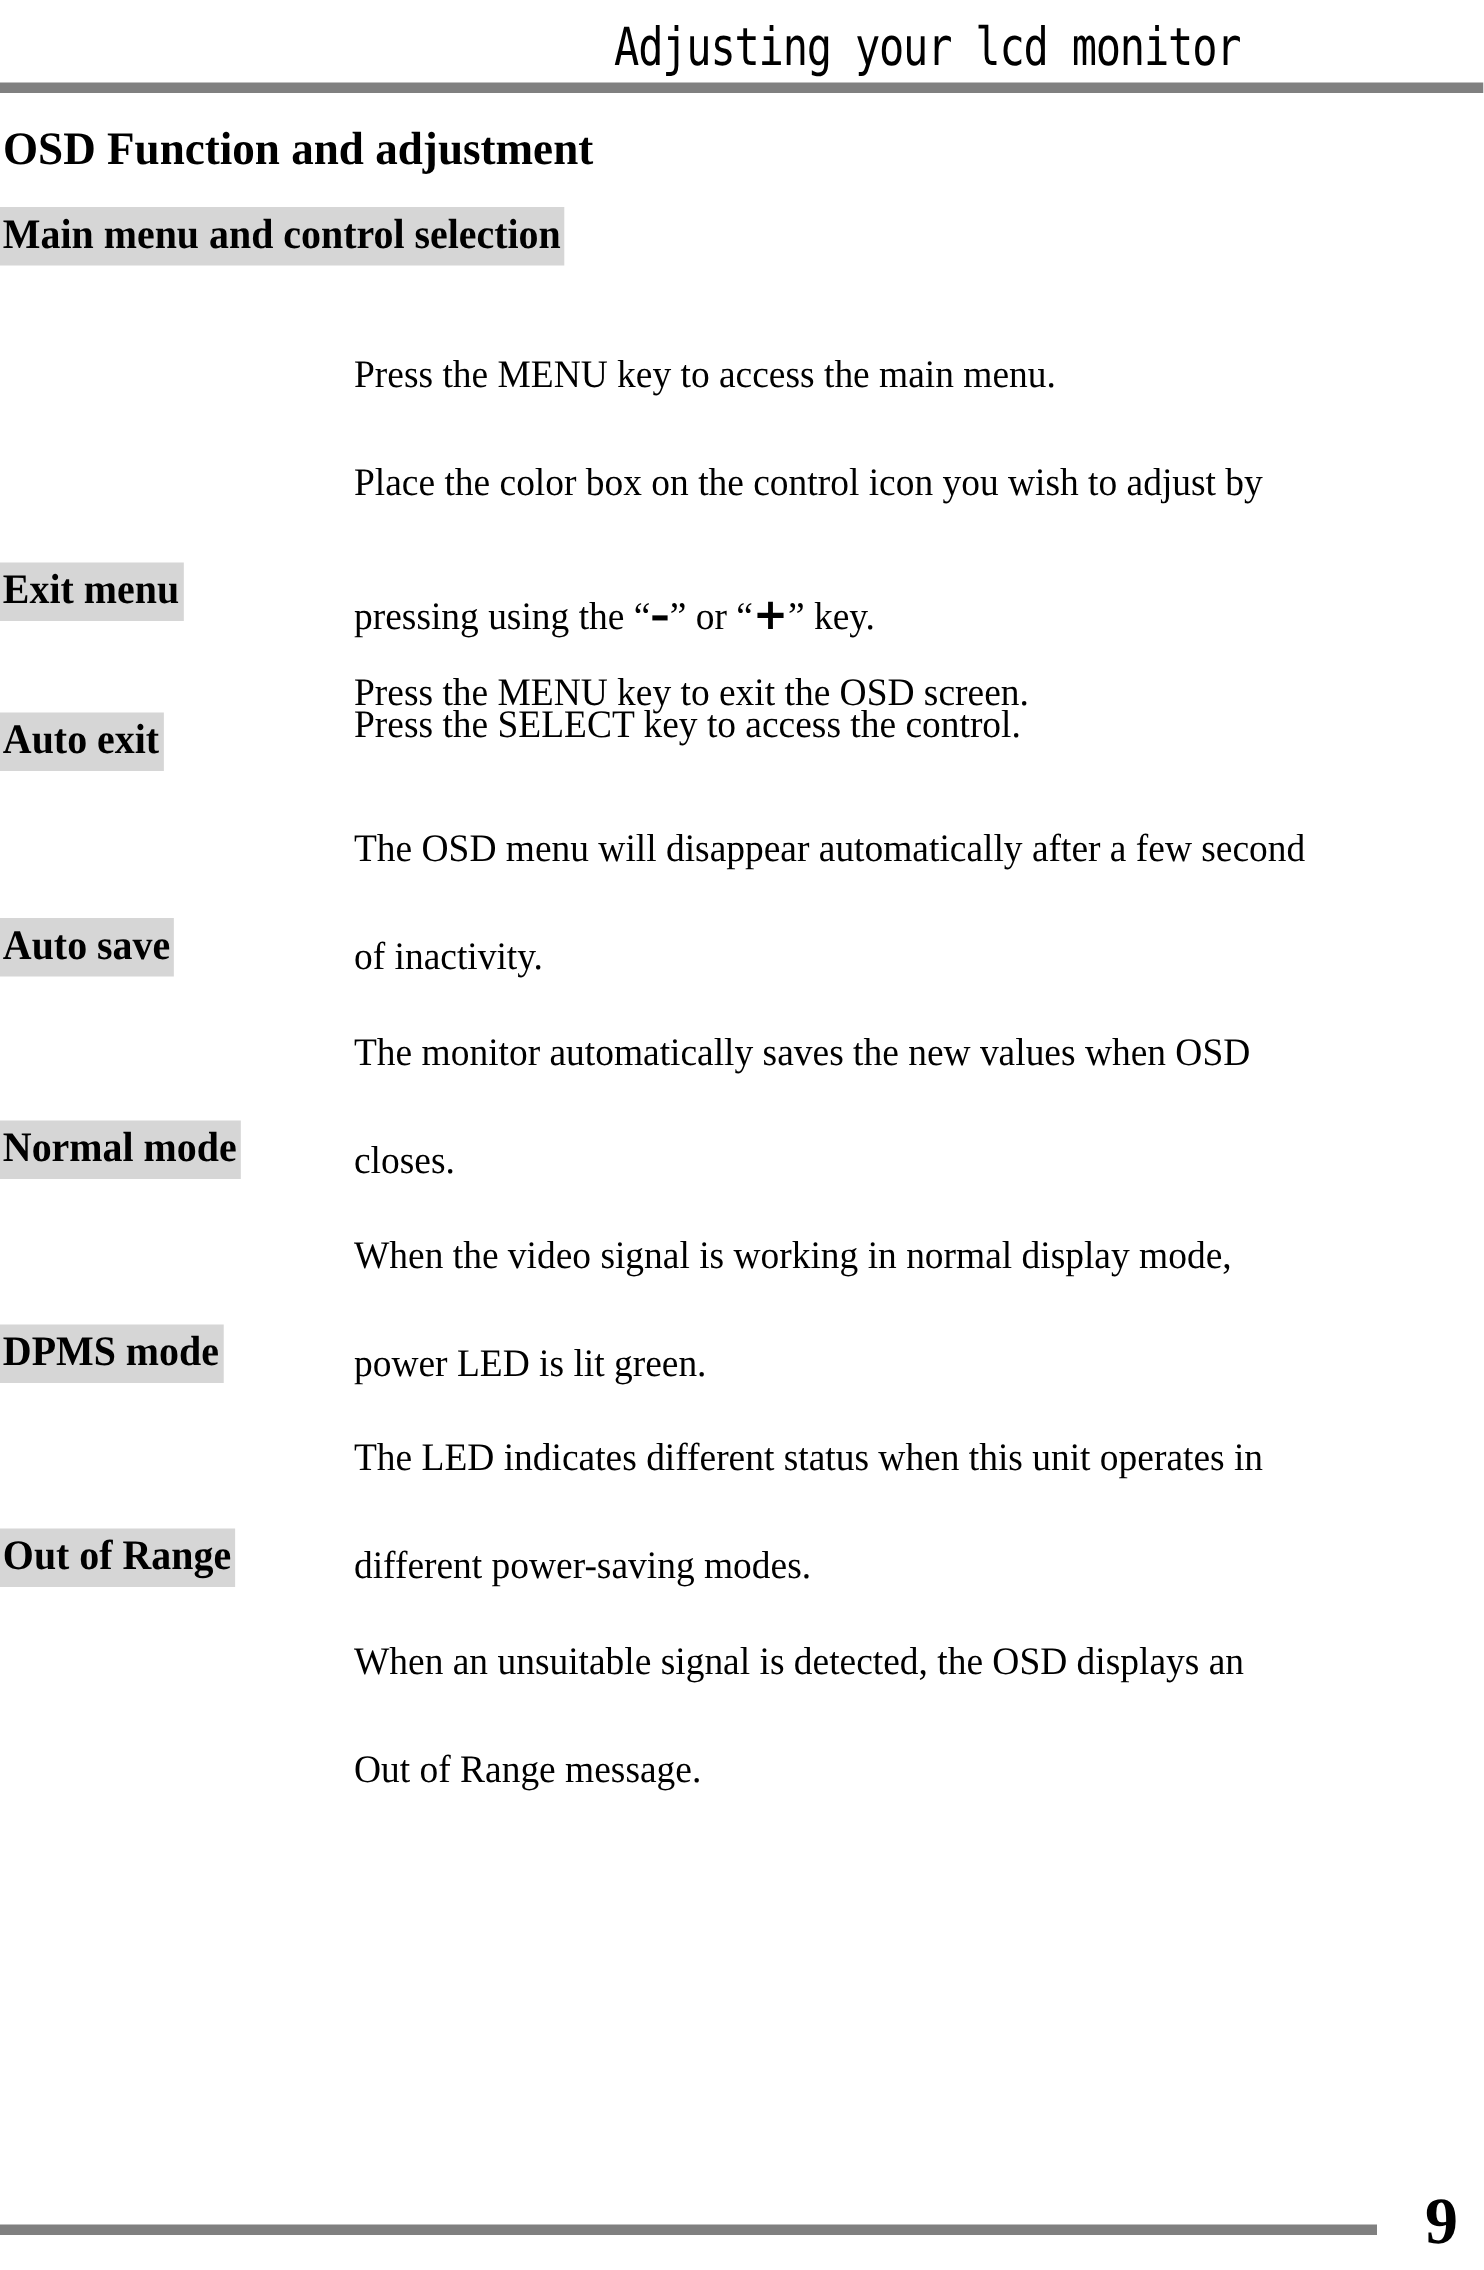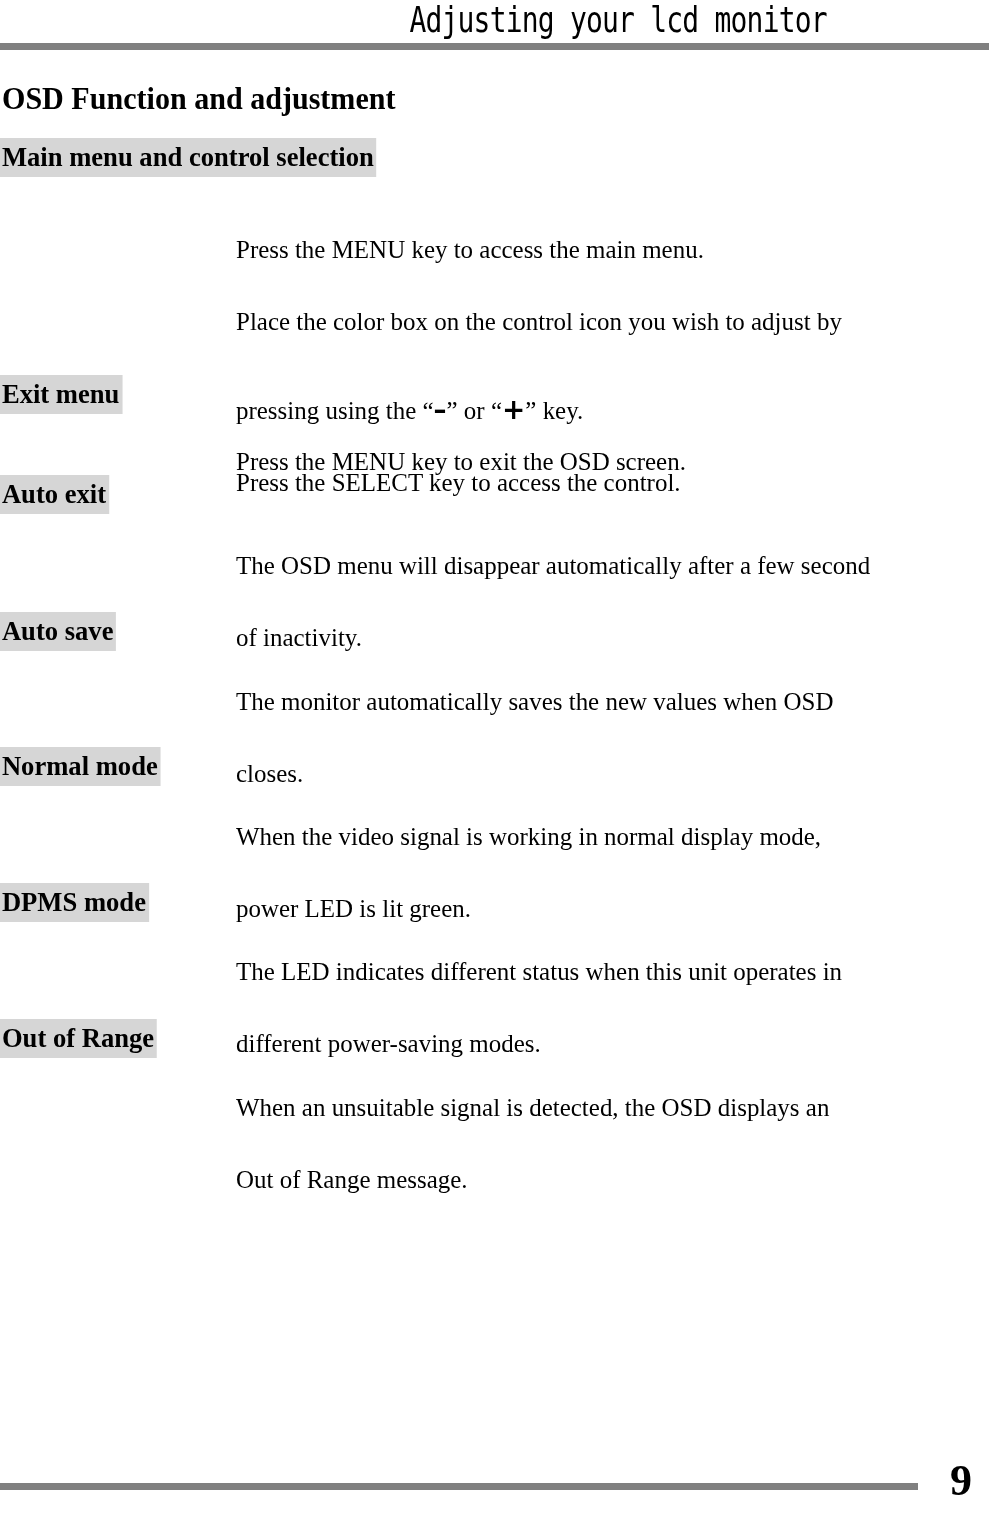--- a/index.html
+++ b/index.html
@@ -22,21 +22,21 @@
     left: 0;
     top: 0;
     width: 989px;
     height: 1513px;
   }
 
   
   .header-band {
     position: absolute;
     left: 0;
-    top: 0;
+    top: 12px;
     width: 827px;
     height: 46px;
     text-align: right;
   }
   .header-title {
     position: absolute;
     right: 0px;
     top: -2px;
     font-family: "DejaVu Sans Mono", "Liberation Mono", monospace;
     font-size: 35px;

